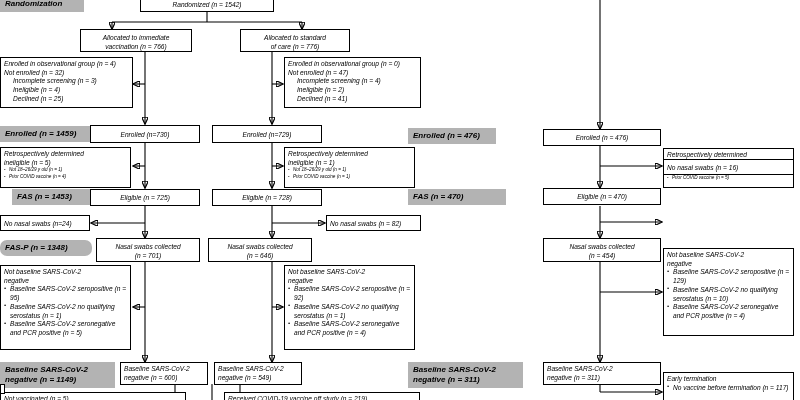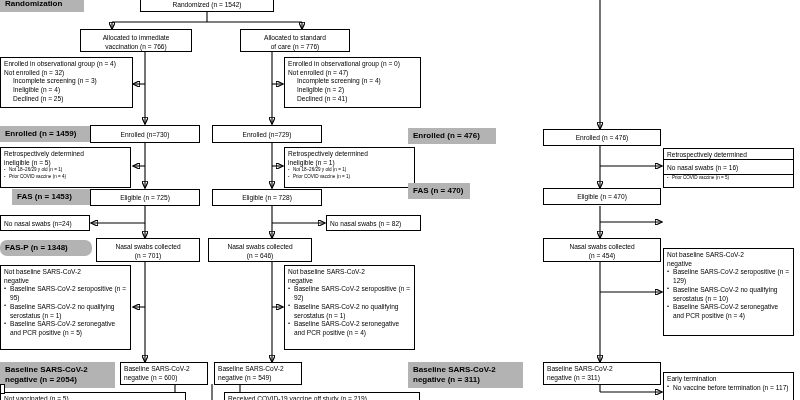--- a/index.html
+++ b/index.html
@@ -1,21 +1,21 @@
 <!DOCTYPE html>
 <html><head>
 <meta charset="utf-8">
 <style>
   html,body{margin:0;padding:0;}
   body{
     width:800px;height:400px;background:#ffffff;
     font-family:"Liberation Sans", sans-serif;
     color:#000;overflow:hidden;position:relative;
   }
-  .canvas{position:absolute;left:0;top:0;width:800px;height:400px;}
+  .canvas{position:absolute;left:0;top:0;width:800px;height:400px;font-style:italic;}
   .box{
     position:absolute;box-sizing:border-box;border:1px solid #000;background:#fff;
     font-size:6.6px;line-height:1.32;padding:2px 3px;
   }
   .box.ctr{text-align:center;}
   .label{
     position:absolute;box-sizing:border-box;background:#b3b3b3;color:#000;
     font-size:8px;font-weight:bold;line-height:1.25;padding:3px 5px;
   }
   .ul{margin:0;padding:0;list-style:none;}
@@ -174,21 +174,21 @@
     <div>negative</div>
     <ul class="ul">
       <li>Baseline SARS-CoV-2 seropositive (n = 92)</li>
       <li>Baseline SARS-CoV-2 no qualifying serostatus (n = 1)</li>
       <li>Baseline SARS-CoV-2 seronegative and PCR positive (n = 4)</li>
     </ul>
   </div>
 
   <div class="label" style="left:0px;top:362px;width:115px;">
     <div>Baseline SARS-CoV-2</div>
-    <div>negative (n = 2054)</div>
+    <div>negative (n = 1149)</div>
   </div>
 
   <div class="box" style="left:120px;top:362px;width:88px;height:23px;">
     <div>Baseline SARS-CoV-2</div>
     <div>negative (n = 600)</div>
   </div>
 
   <div class="box" style="left:214px;top:362px;width:88px;height:23px;">
     <div>Baseline SARS-CoV-2</div>
     <div>negative (n = 549)</div>
@@ -204,21 +204,21 @@
 
   <div class="box" style="left:663px;top:148px;width:131px;height:40px;">
     <div>Retrospectively determined</div>
     <div>ineligible (n = 6)</div>
     <ul class="ul tiny">
       <li>Not 18–26/29 y old (n = 1)</li>
       <li>Prior COVID vaccine (n = 5)</li>
     </ul>
   </div>
 
-  <div class="label" style="left:408px;top:183px;width:62px;"><span>FAS (n = 470)</span></div>
+  <div class="label" style="left:408px;top:189px;width:98px;"><span>FAS (n = 470)</span></div>
 
   <div class="box ctr" style="left:543px;top:188px;width:118px;height:17px;padding-top:4px;"><span>Eligible (n = 470)</span></div>
 
   <div class="box" style="left:663px;top:159px;width:131px;height:16px;padding-top:4px;"><span>No nasal swabs (n = 16)</span></div>
 
 
   <div class="box ctr" style="left:543px;top:238px;width:118px;height:24px;padding-top:4px;">
     <div>Nasal swabs collected</div>
     <div>(n = 454)</div>
   </div>

